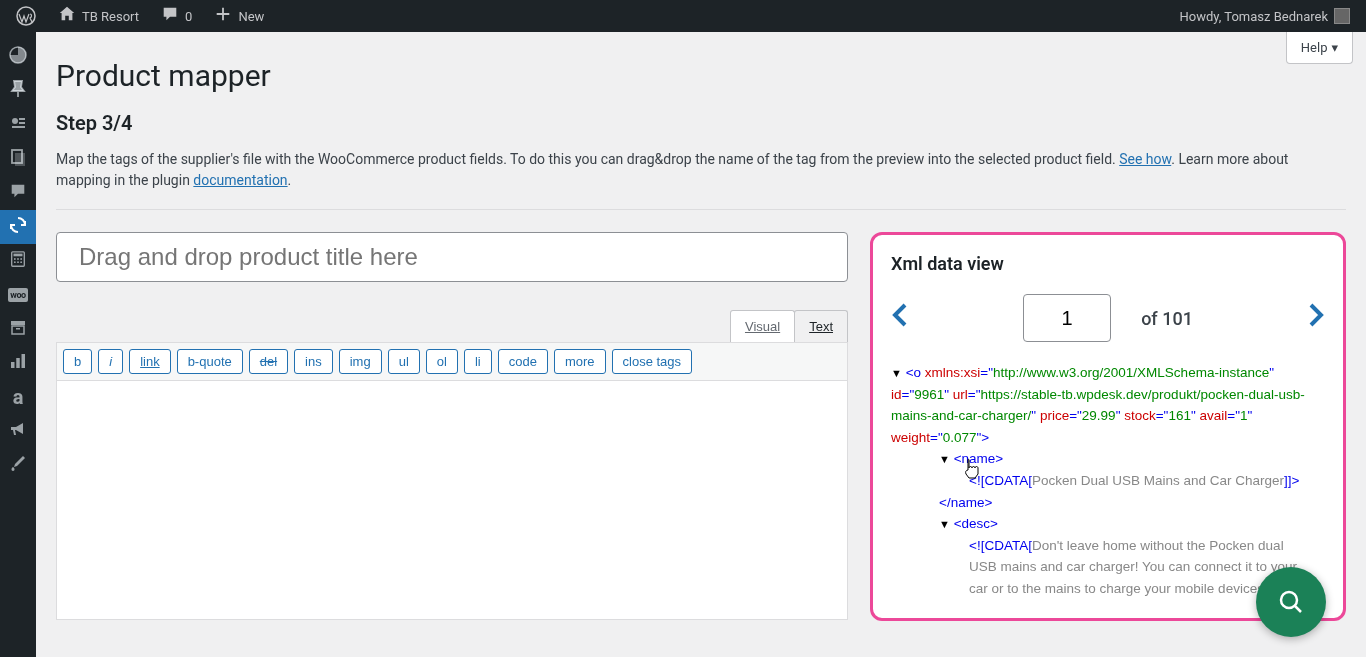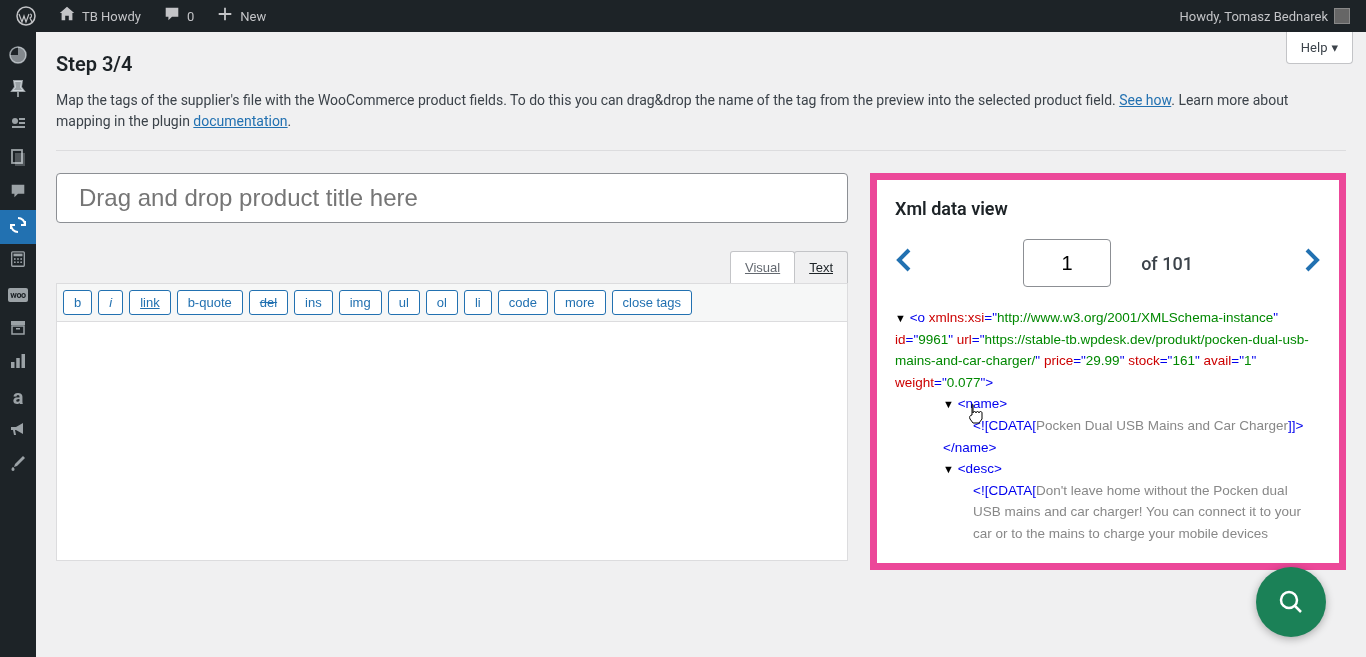--- a/index.html
+++ b/index.html
@@ -36,21 +36,21 @@
 
 .editor-tabs { display: flex; justify-content: flex-end; margin-top: 28px; }
 .editor-tab { padding: 8px 14px; font-size: 13px; border: 1px solid #c3c4c7; border-bottom: none; background: #fff; color: #646970; cursor: pointer; border-radius: 3px 3px 0 0; margin-left: -1px; text-decoration: underline; }
 .editor-tab.active { background: #f0f0f1; color: #1d2327; }
 
 .toolbar { background: #f6f7f7; border: 1px solid #dcdcde; border-bottom: none; padding: 6px; display: flex; gap: 6px; flex-wrap: wrap; }
 .tool-btn { padding: 4px 10px; border: 1px solid #2271b1; background: #fff; color: #2271b1; border-radius: 3px; font-size: 13px; cursor: pointer; }
 .strike { text-decoration: line-through; }
 .editor-body { background: #fff; border: 1px solid #dcdcde; min-height: 240px; }
 
-.xml-panel { background: #fff; border: 7px solid #ec4899; border-radius: 0; padding: 18px 18px 18px 18px; }
+.xml-panel { background: #fff; border: 3px solid #ec4899; border-radius: 12px; padding: 18px 18px 18px 18px; }
 .xml-title { font-size: 18px; font-weight: 600; color: #1d2327; margin-bottom: 20px; }
 .pager { display: flex; align-items: center; justify-content: space-between; margin-bottom: 20px; }
 .pager-center { display: flex; align-items: center; gap: 10px; }
 .page-input { width: 88px; height: 48px; text-align: center; font-size: 20px; border: 1px solid #8c8f94; border-radius: 4px; }
 .of-total { font-size: 18px; font-weight: 500; margin-left: 20px; }
 .chevron { font-size: 30px; color: #2271b1; cursor: pointer; font-weight: bold; user-select: none; }
 
 .xml-tree { font-family: Arial, sans-serif; font-size: 13.5px; line-height: 1.6; position: relative; max-height: 240px; overflow-y: auto; padding-right: 10px; }
 .tag-toggle { color: #000; cursor: pointer; user-select: none; font-size: 11px; vertical-align: middle; }
 .t-blue { color: #0000ee; }
@@ -75,21 +75,21 @@
           <circle cx="10" cy="10" r="9" fill="none" stroke="#c3c4c7" stroke-width="1.5"></circle>
           <path d="M3 8 L6 16 L8 10 L10 16 L13 8 M14 8 C16 8 16 11 14 12 L16 16" stroke="#c3c4c7" stroke-width="1.2" fill="none"></path>
         </svg>
     </div>
     <div class="admin-bar-item">
       <span class="ab-icon">
         <svg width="18" height="18" viewBox="0 0 20 20">
             <path d="M10 2 L18 9 L16 9 L16 17 L12 17 L12 12 L8 12 L8 17 L4 17 L4 9 L2 9 Z" fill="#c3c4c7"></path>
           </svg>
       </span>
-      <span>TB Howdy</span>
+      <span>TB Resort</span>
     </div>
     <div class="admin-bar-item">
       <span class="ab-icon">
         <svg width="18" height="18" viewBox="0 0 20 20">
             <path d="M3 3 H17 V13 H10 L6 17 V13 H3 Z" fill="#c3c4c7"></path>
           </svg>
       </span>
       <span>0</span>
     </div>
     <div class="admin-bar-item">
@@ -187,20 +187,21 @@
           </svg></span>
       </div>
   </div>
 
   <div class="content">
     <div class="help-tab">
       <span>Help</span>
       <span>▾</span>
     </div>
 
+    <h1>Product mapper</h1>
     <h2>Step 3/4</h2>
     <p class="intro">
       <span>Map the tags of the supplier's file with the WooCommerce product fields. To do this you can drag&amp;drop the name of the tag from the preview into the selected product field. </span><a href="#">See how</a><span>. Learn more about mapping in the plugin </span><a href="#">documentation</a><span>.</span>
     </p>
     <hr>
 
     <div class="mapper-area">
       <div class="left-col">
         <input type="text" class="title-input" placeholder="Drag and drop product title here" style="">
 

